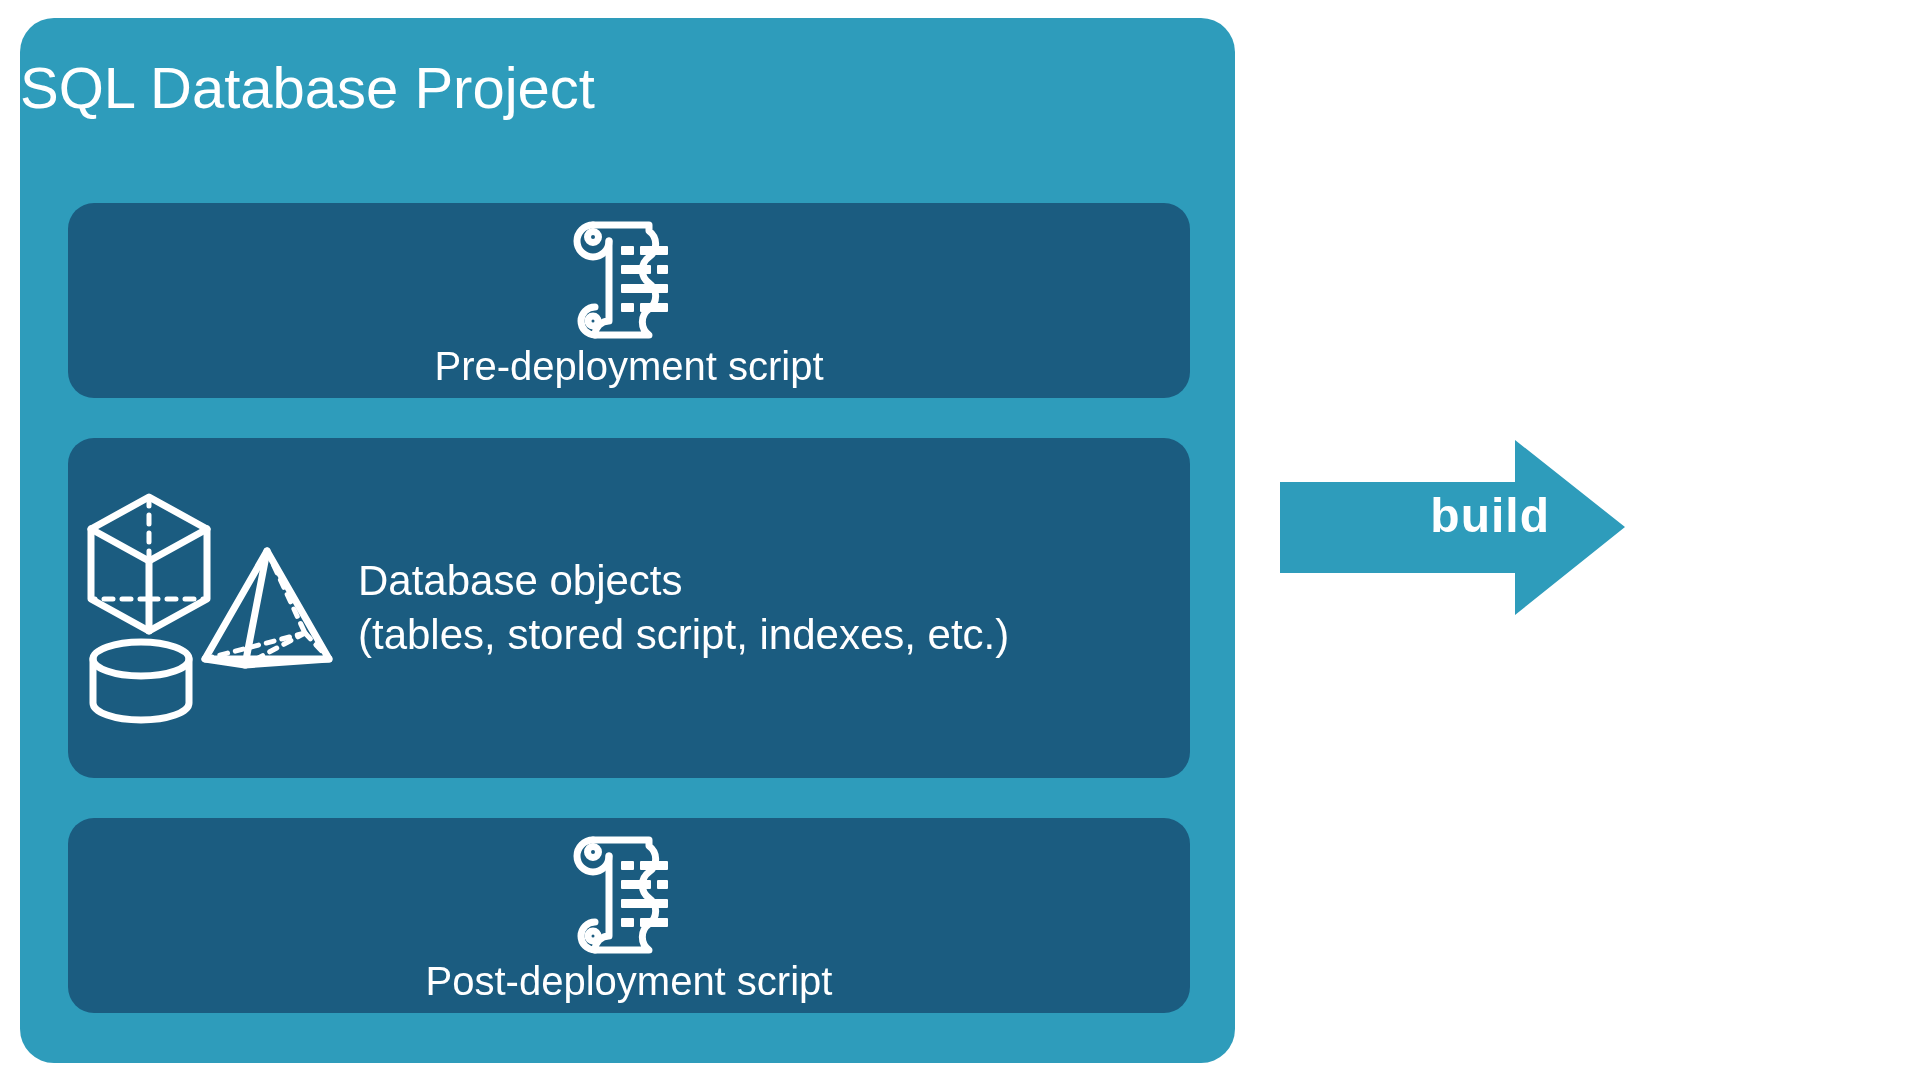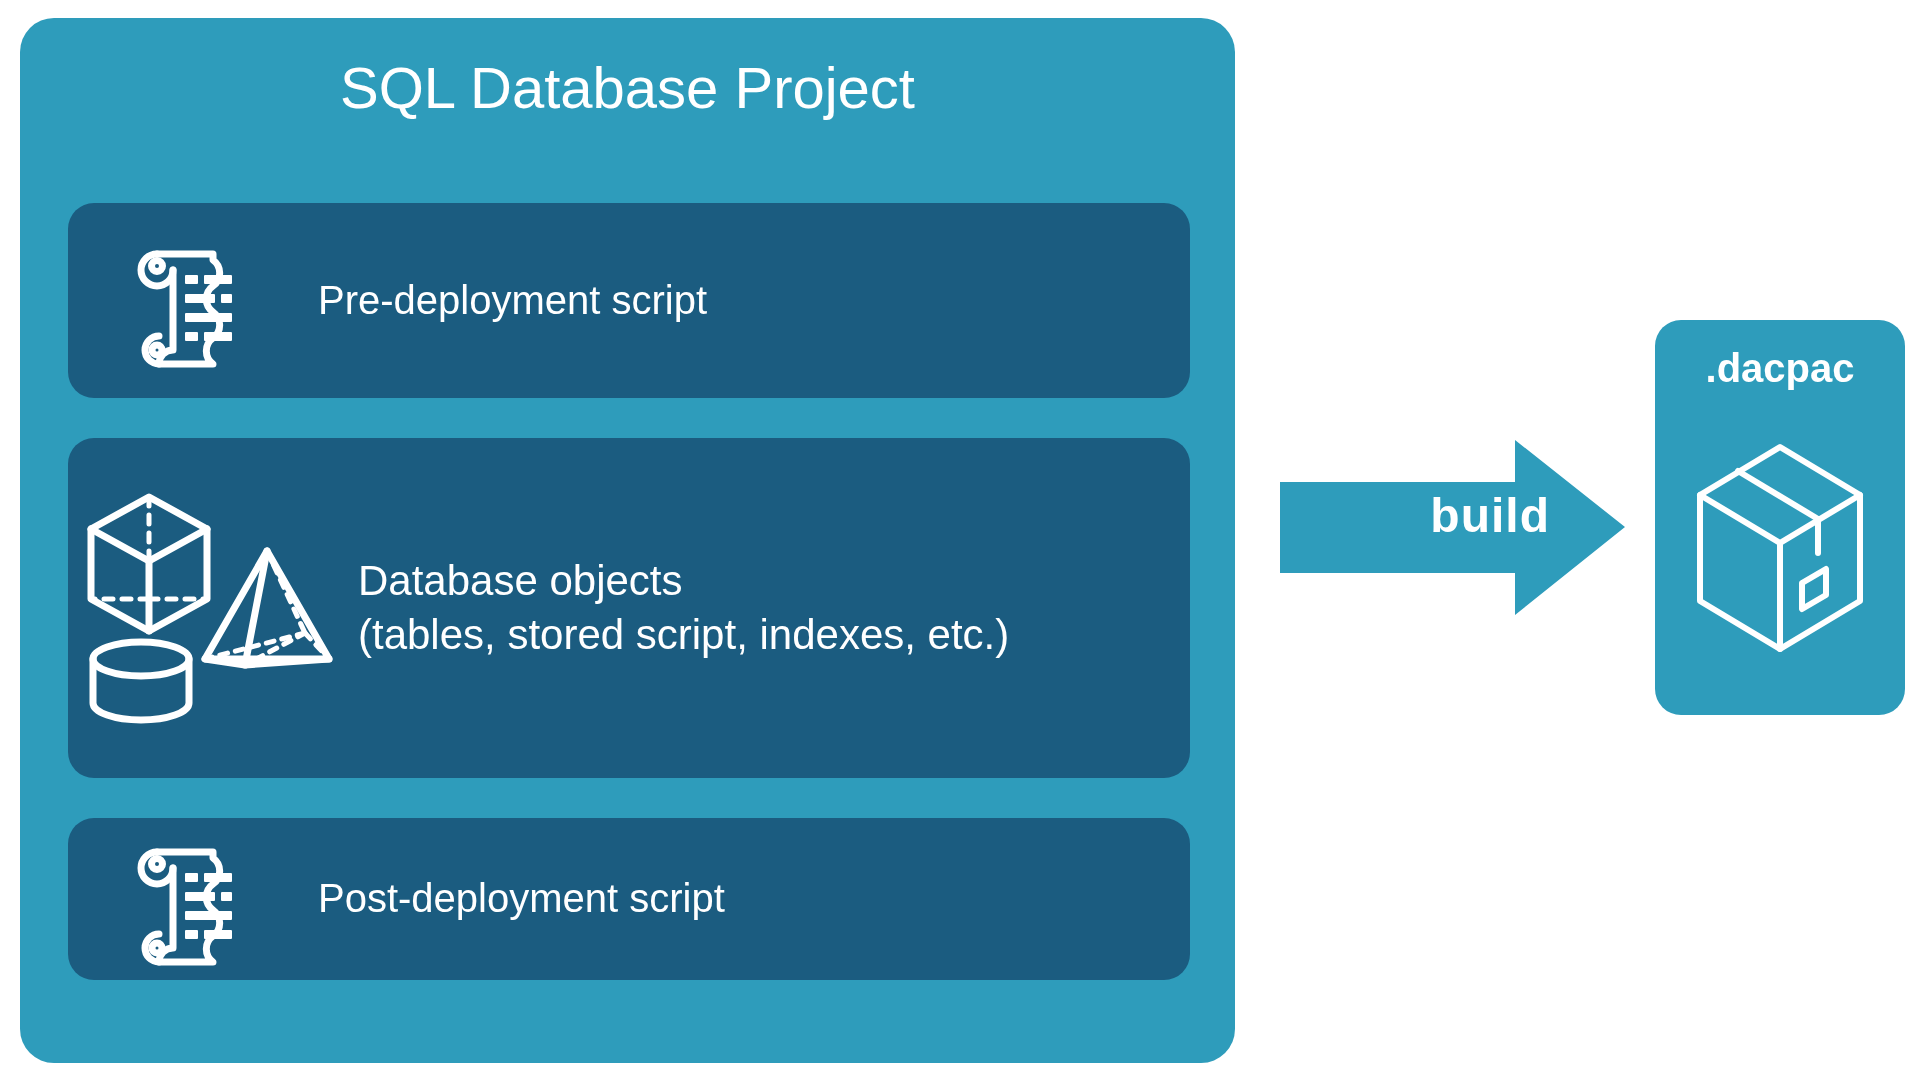--- a/index.html
+++ b/index.html
@@ -31,43 +31,43 @@
     background: #2e9cbb;
     border-radius: 34px;
     box-sizing: border-box;
   }
 
   .panel-title {
     position: absolute;
     left: 0;
     top: 38px;
     width: 1215px;
-    text-align: center;
+    text-align: left;
     color: #ffffff;
     font-size: 58px;
     font-weight: 400;
     letter-spacing: 0px;
     line-height: 1.1;
     white-space: nowrap;
   }
 
   
   .card {
     position: absolute;
     left: 48px;
     width: 1122px;
     background: #1b5c80;
     border-radius: 26px;
     box-sizing: border-box;
     display: flex;
     align-items: center;
   }
-  .card-pre   { top: 185px;  height: 195px; }
+  .card-pre   { top: 185px;  height: 195px; flex-direction: column; }
   .card-obj   { top: 420px;  height: 340px; }
-  .card-post  { top: 800px;  height: 162px; }
+  .card-post  { top: 800px;  height: 195px; flex-direction: column; }
 
   .card-icon {
     flex: 0 0 auto;
     width: 250px;
     display: flex;
     align-items: center;
     justify-content: center;
   }
   .card-obj .card-icon { width: 290px; }
 
@@ -251,34 +251,14 @@
 
   </div>
 
   <div class="build-arrow">
     <svg width="345" height="175" viewBox="0 0 345 175" fill="none" aria-hidden="true">
       <path d="M0 42 H235 V0 L345 87 L235 175 V133 H0 Z" fill="#2e9cbb"></path>
     </svg>
   </div>
   <div class="arrow-text">build</div>
 
-  <div class="dacpac-panel">
-    <div class="dacpac-label">.dacpac</div>
-    <div class="dacpac-icon">
-      <svg width="180" height="230" viewBox="0 0 180 230" fill="none" aria-hidden="true">
-        <g stroke="#ffffff" stroke-width="6" stroke-linejoin="round" stroke-linecap="round" fill="none">
-
-          <path d="M10 62 L90 14 L170 62 L170 168 L90 216 L10 168 Z"></path>
-
-          <path d="M90 110 L90 216"></path>
-
-          <path d="M10 62 L90 110 L170 62"></path>
-          <path d="M48 38 L128 86"></path>
-          <path d="M128 86 L128 120"></path>
-          <path d="M90 110 L90 144"></path>
-
-          <path d="M112 150 L136 136 L136 162 L112 176 Z"></path>
-        </g>
-      </svg>
-    </div>
-  </div>
 
 </div>
 
 </body></html>

